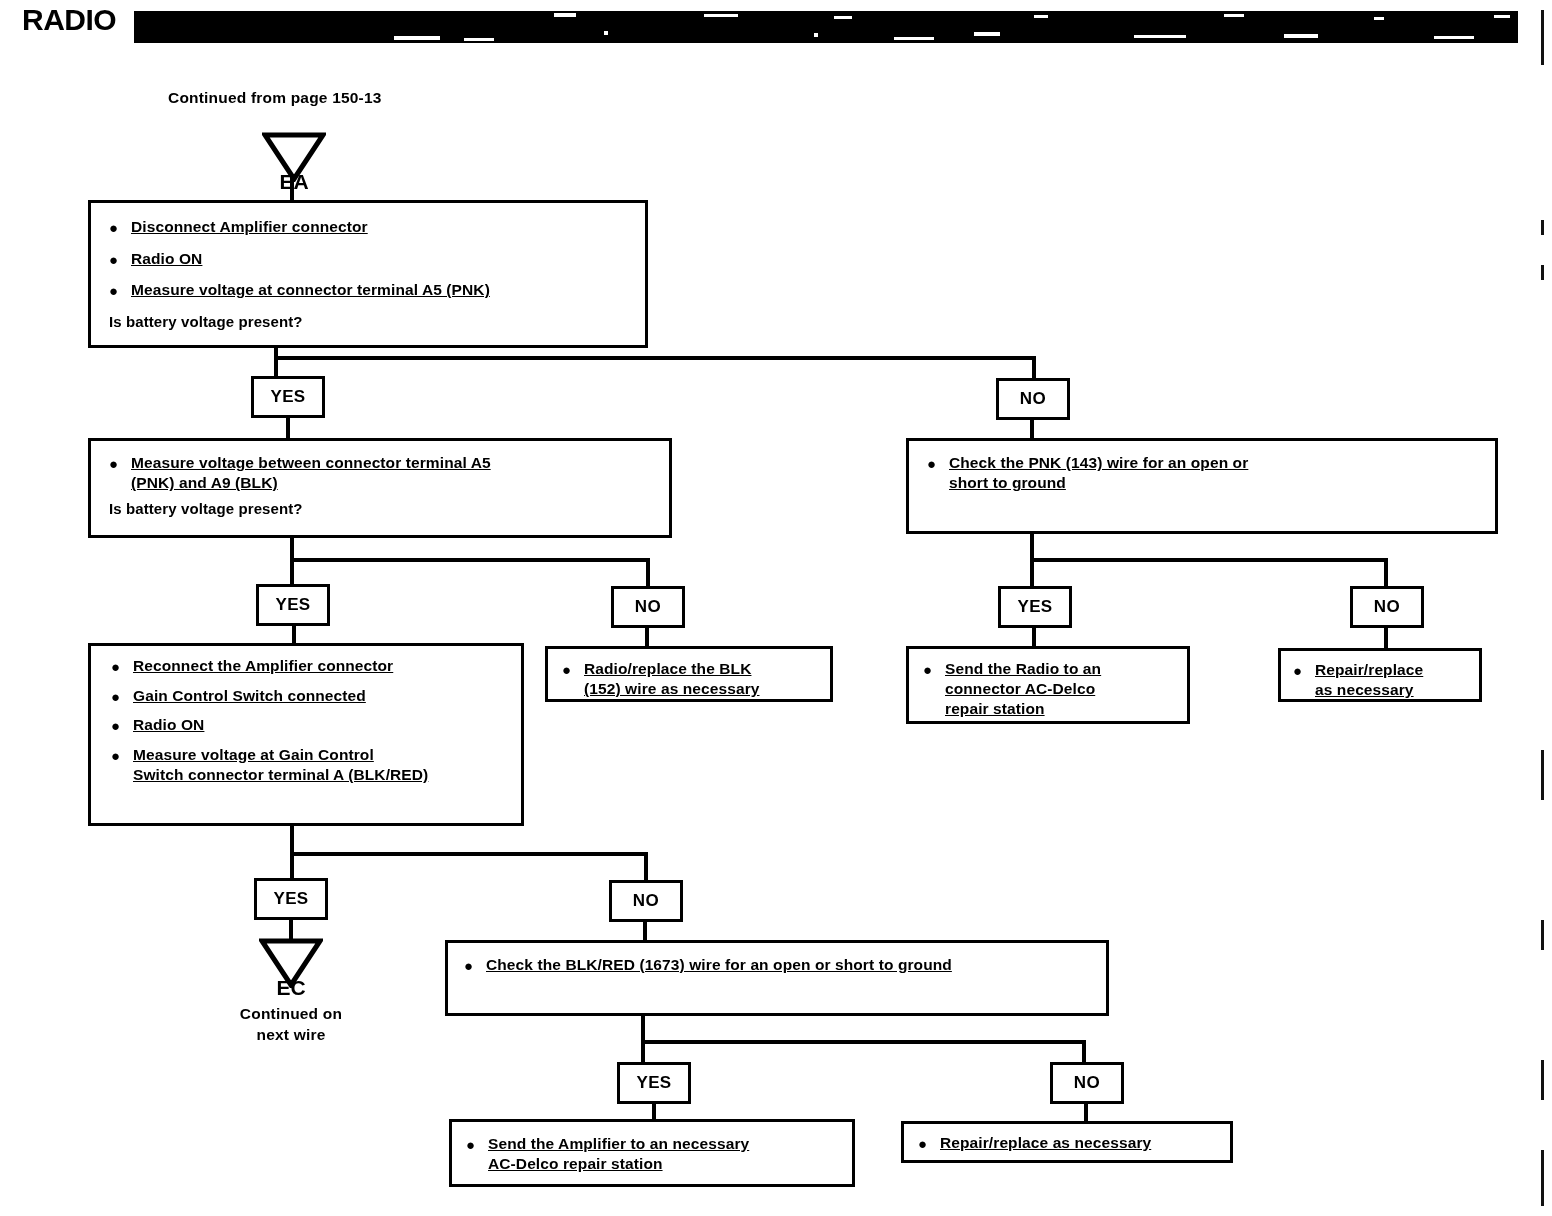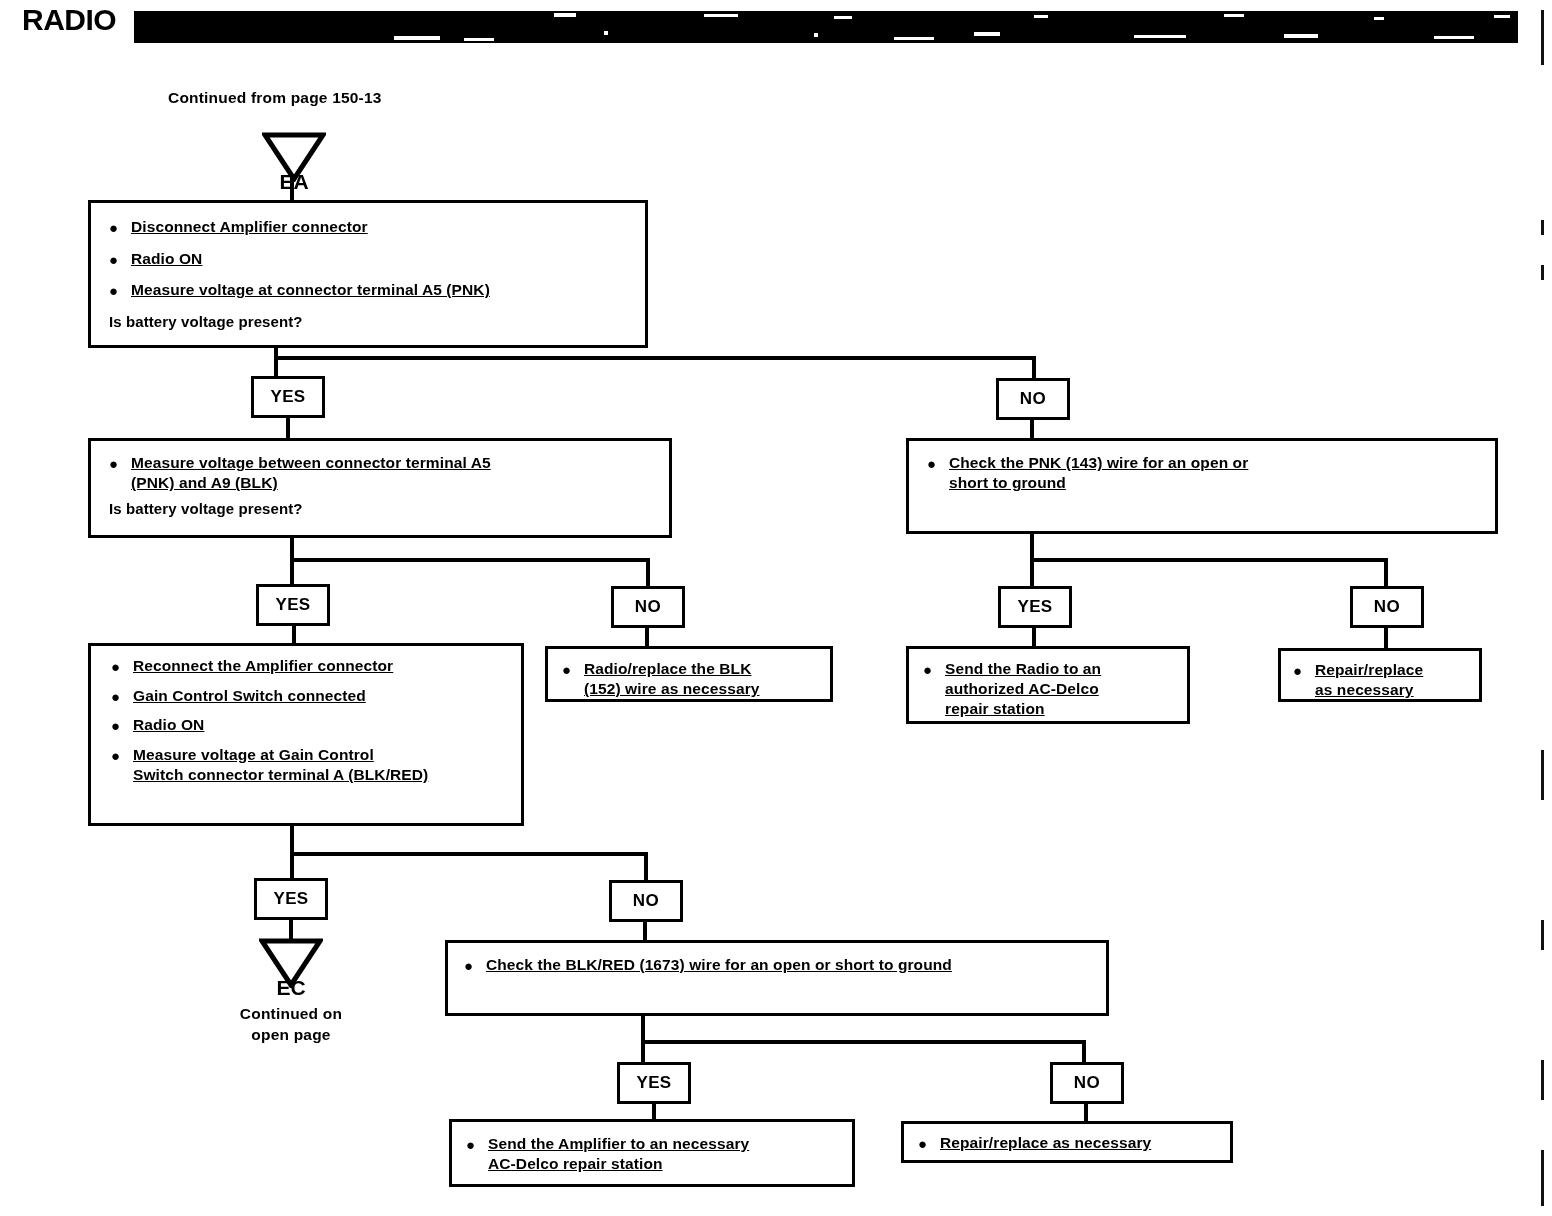--- a/index.html
+++ b/index.html
@@ -327,21 +327,21 @@
       </div>
     </div>
   </div>
 
   <div class="box" style="left:906px;top:646px;width:284px;height:78px;">
     <div class="bullets" style="padding-top:10px;padding-left:14px;">
       <div class="bline" style="margin-bottom:0;">
         <span class="dot">●</span>
         <span class="txt">
           <span>Send the Radio to an</span><br>
-          <span>authorized AC-Delco</span><br>
+          <span>connector AC-Delco</span><br>
           <span>repair station</span>
         </span>
       </div>
     </div>
   </div>
 
   <div class="box" style="left:1278px;top:648px;width:204px;height:54px;">
     <div class="bullets" style="padding-top:9px;padding-left:12px;">
       <div class="bline" style="margin-bottom:0;">
         <span class="dot">●</span>
@@ -367,21 +367,21 @@
 
   <div class="vline" style="left:289px;top:920px;height:22px;"></div>
   <div class="tri" style="left:259px;top:938px;">
     <svg width="64" height="50" viewBox="0 0 64 50">
       <polygon points="3,3 61,3 32,47" fill="#ffffff" stroke="#000000" stroke-width="5"></polygon>
     </svg>
     <div class="tri-label">EC</div>
   </div>
   <div class="note" style="left:205px;top:1004px;width:172px;">
     <span>Continued  on</span><br>
-    <span>open page</span>
+    <span>next wire</span>
   </div>
 
   <div class="vline" style="left:643px;top:922px;height:22px;"></div>
 
   <div class="box" style="left:445px;top:940px;width:664px;height:76px;">
     <div class="bullets" style="padding-top:12px;padding-left:16px;">
       <div class="bline" style="margin-bottom:8px;">
         <span class="dot">●</span>
         <span class="txt">Check the BLK/RED (1673) wire for an open or short to ground</span>
       </div>

